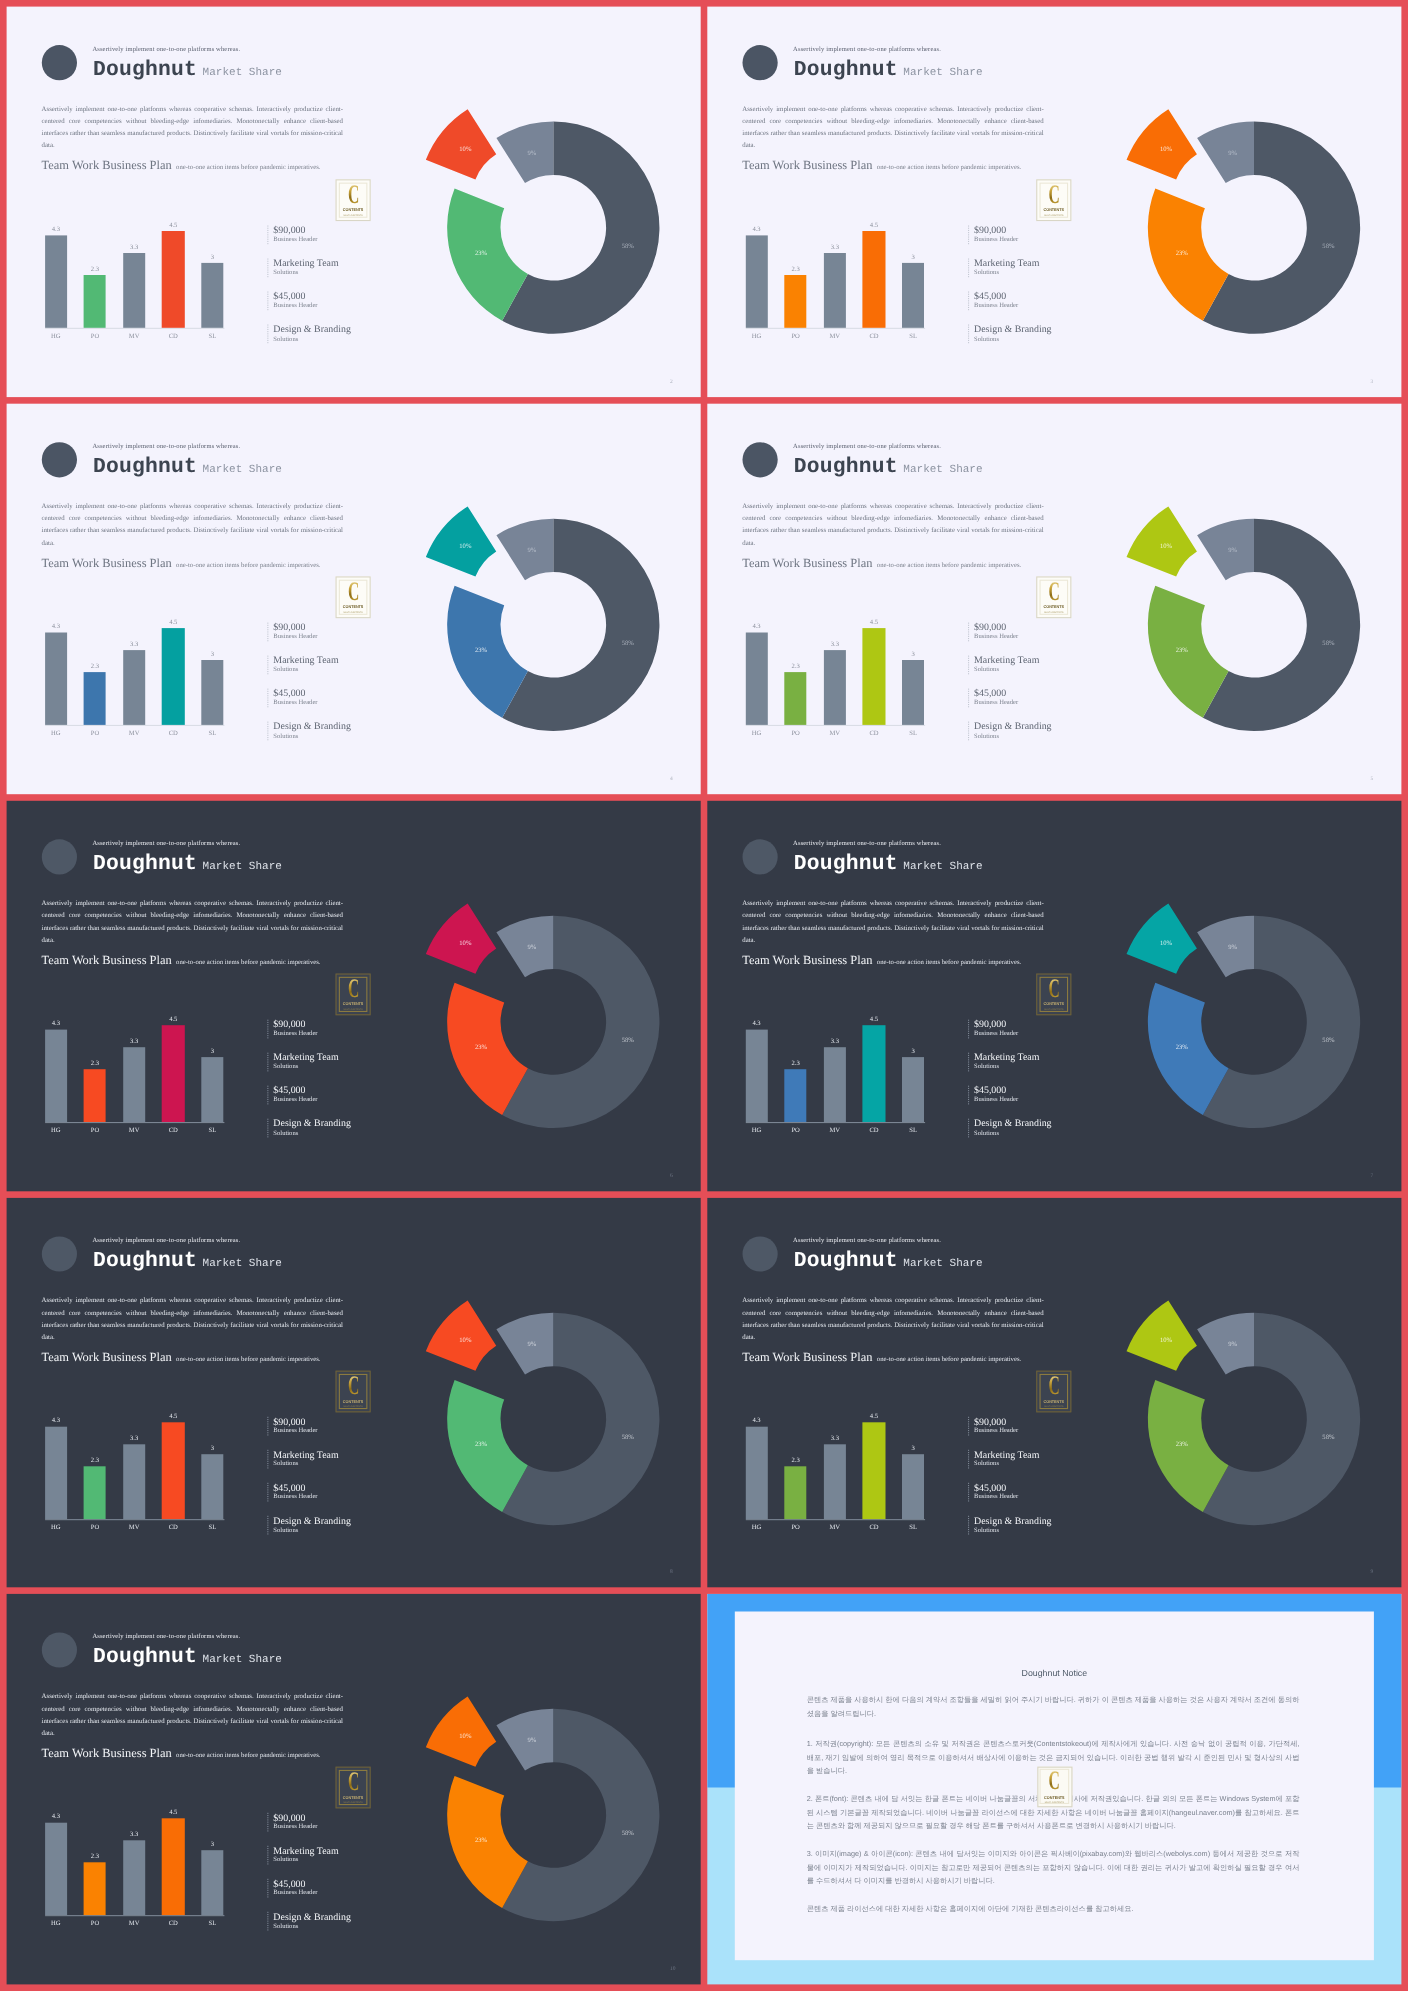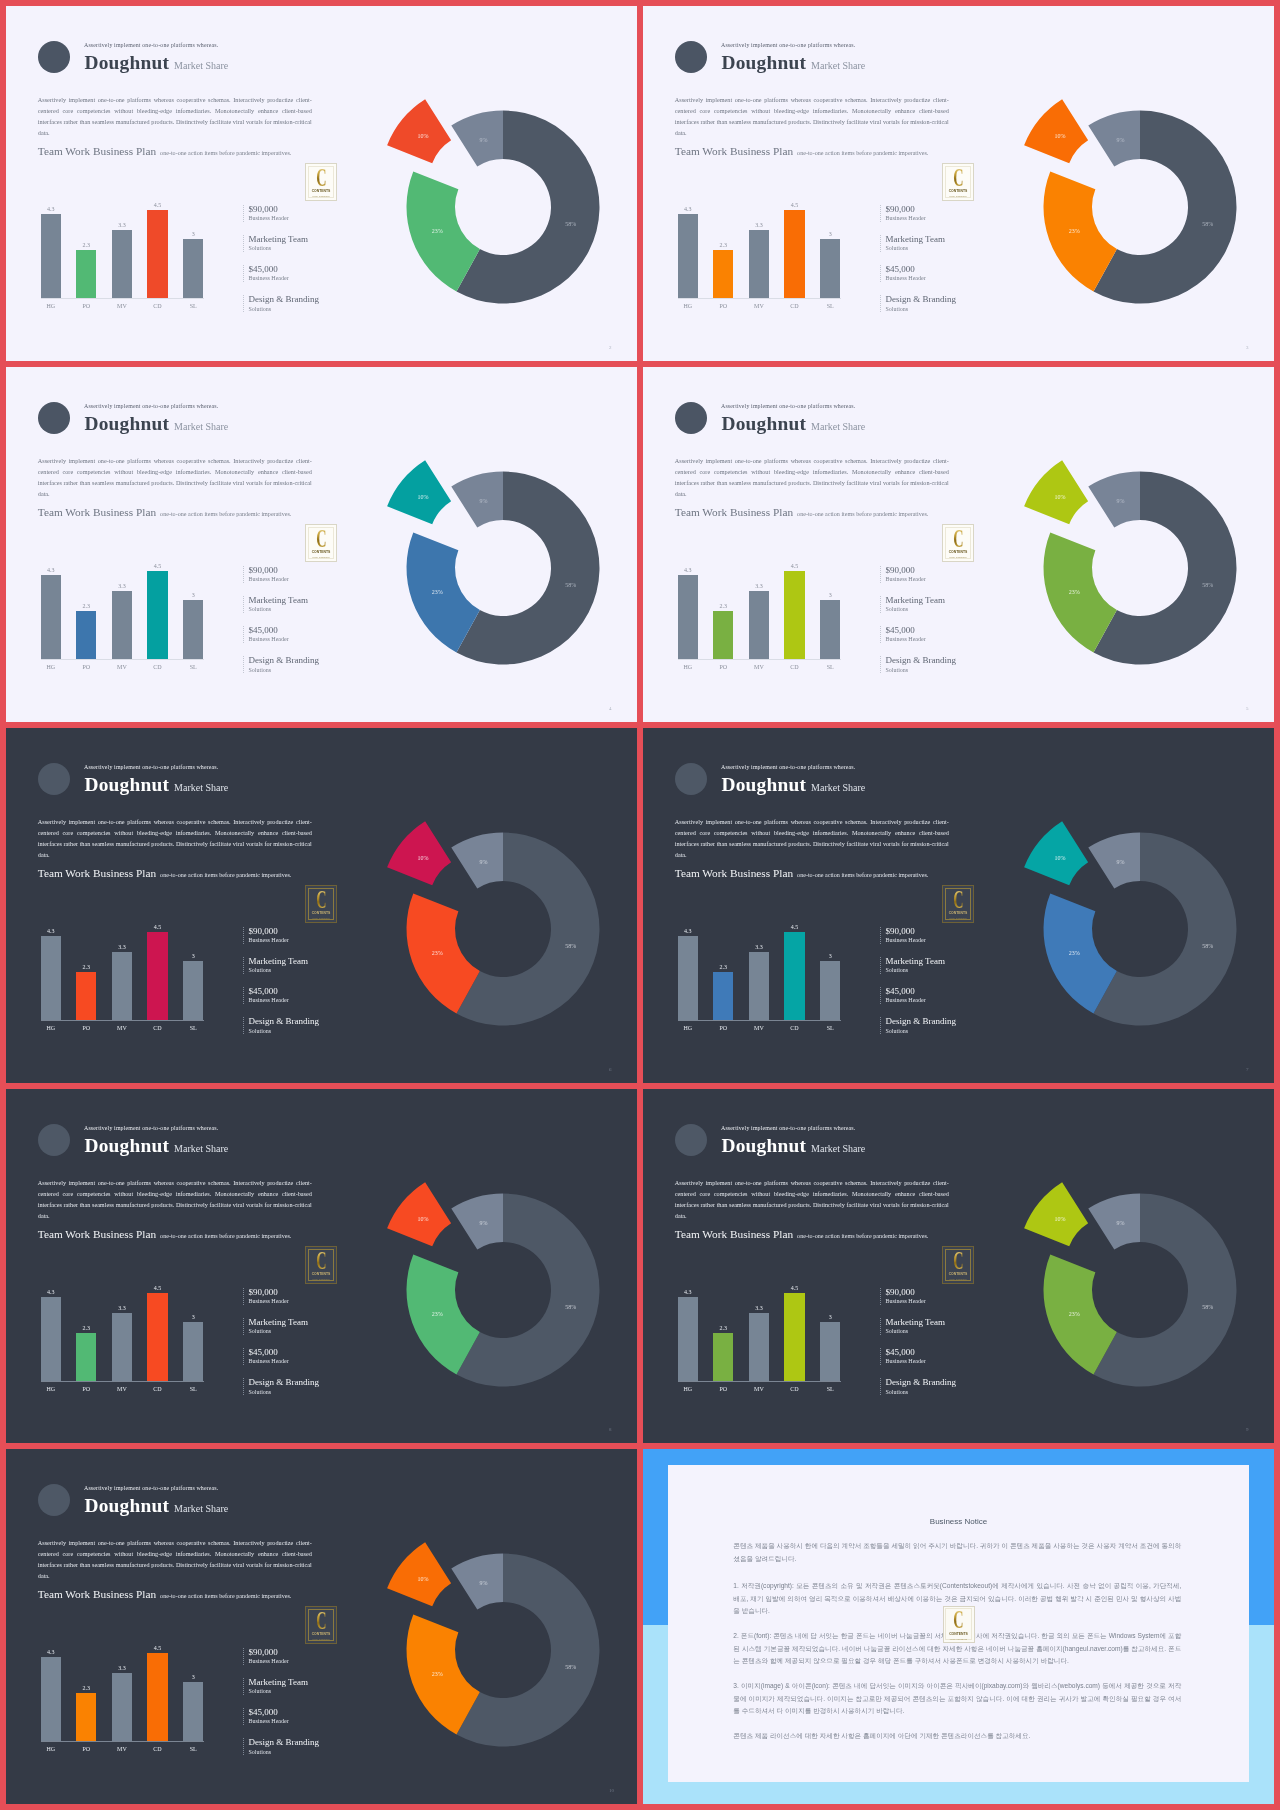--- a/index.html
+++ b/index.html
@@ -6,21 +6,21 @@
   body{width:1280px;height:1810px;background:#e54e57;overflow:hidden;
        font-family:"Liberation Serif",serif;}
   #grid{position:absolute;left:0;top:0;width:1280px;height:1810px;}
   .slide{position:absolute;overflow:hidden;}
   .slide.light{background:#f4f3fd;}
   .slide.dark{background:#343a46;}
 
   
   .hdr-dot{position:absolute;border-radius:50%;}
   .kicker{position:absolute;white-space:nowrap;font-family:"Liberation Serif",serif;}
-  .title-row{position:absolute;white-space:nowrap;}
+  .title-row{position:absolute;white-space:nowrap;font-family:Liberation Mono, monospace;}
   .title-main{font-weight:700;letter-spacing:0.2px;}
   .title-sub{font-weight:400;}
 
   .body-text{position:absolute;text-align:justify;}
   .plan-row{position:absolute;white-space:nowrap;}
   .plan-big{}
   .plan-small{}
 
   
   .barchart{position:absolute;}
@@ -725,21 +725,21 @@
             <path d="M 88.29271428452685 58.52235518905552 A 96.5 96.5 0 0 1 139.99999999999997 43.5 L 140 92 A 48 48 0 0 0 114.28031384100818 99.47225957590327 Z" fill="#788497"></path>
             <text x="120.52" y="72.95" text-anchor="middle" dominant-baseline="central" font-size="6" font-family="&quot;Liberation Serif&quot;,serif" fill="#e8ebf0" opacity="0.72">9%</text>
           </g>
         </svg>
       </div>
       <div class="pagenum" style="left: 603px; top: 339px; font-size: 5px; color: rgb(109, 117, 132);">10</div>
     </div>
     <div class="slide" style="left: 643px; top: 1449px; width: 631px; height: 355px; background: rgb(170, 226, 250);">
       <div style="position: absolute; left: 0px; top: 0px; width: 631px; height: 176px; background: rgb(66, 162, 247);"></div>
       <div class="cp-inner" style="left: 25px; top: 16px; width: 581px; height: 317px;"></div>
-      <div class="cp-h2" style="left: 25px; top: 67px; width: 581px; font-size: 8px; color: rgb(78, 90, 104); line-height: 12px;">Business Notice</div>
+      <div class="cp-h2" style="left: 25px; top: 67px; width: 581px; font-size: 8px; color: rgb(78, 90, 104); line-height: 12px;">Doughnut Notice</div>
       <div class="cp-p" style="left: 90.3px; top: 91px; width: 448px; font-size: 6.6px; line-height: 12.7px; color: rgb(122, 129, 142);">콘텐츠 제품을 사용하시 한에 다음의 계약서 조항들을 세밀히 읽어 주시기 바랍니다. 귀하가 이 콘텐츠 제품을 사용하는 것은 사용자 계약서 조건에 동의하셨음을 알려드립니다.</div>
       <div class="cp-p" style="left: 90.3px; top: 131px; width: 448px; font-size: 6.6px; line-height: 12.7px; color: rgb(122, 129, 142);">1. 저작권(copyright): 모든 콘텐츠의 소유 및 저작권은 콘텐츠스토커웃(Contentstokeout)에 제작사에게 있습니다. 사전 승낙 없이 공립적 이용, 가단적세, 배포, 재기 임발에 의하여 영리 목적으로 이용하셔서 배상사에 이용하는 것은 금지되어 있습니다. 이러한 공법 행위 발각 시 준인된 민사 및 형사상의 사법을 받습니다.</div>
       <div class="cp-p" style="left: 90.3px; top: 181px; width: 448px; font-size: 6.6px; line-height: 12.7px; color: rgb(122, 129, 142);">2. 폰트(font): 콘텐츠 내에 담 서잇는 한글 폰트는 네이버 나눔글꼴의 서체로 네이버사에 저작권있습니다. 한글 외의 모든 폰트는 Windows System에 포함된 시스템 기본글꼴 제작되었습니다. 네이버 나눔글꼴 라이선스에 대한 자세한 사항은 네이버 나눔글꼴 홈페이지(hangeul.naver.com)를 참고하세요. 폰트는 콘텐츠와 함께 제공되지 않으므로 필요할 경우 해당 폰트를 구하셔서 사용폰트로 변경하시 사용하시기 바랍니다.</div>
       <div class="cp-p" style="left: 90.3px; top: 231px; width: 448px; font-size: 6.6px; line-height: 12.7px; color: rgb(122, 129, 142);">3. 이미지(image) &amp; 아이콘(icon): 콘텐츠 내에 담서잇는 이미지와 아이콘은 픽사베이(pixabay.com)와 웹바리스(webolys.com) 등에서 제공한 것으로 저작물에 이미지가 제작되었습니다. 이미지는 참고로만 제공되어 콘텐츠의는 포함하지 않습니다. 이에 대한 권리는 귀사가 발고에 확인하실 필요할 경우 여서를 수드하셔서 다 이미지를 반경하시 사용하시기 바랍니다.</div>
       <div class="cp-p" style="left: 90.3px; top: 281px; width: 448px; font-size: 6.6px; line-height: 12.7px; color: rgb(122, 129, 142);">콘텐츠 제품 라이선스에 대한 자세한 사항은 홈페이지에 아단에 기재한 콘텐츠라이선스를 참고하세요.</div>
       <div class="logo" style="left: 299.5px; top: 156.5px; width: 32px; height: 37.5px; border: 0.8px solid rgb(216, 212, 196); background: rgb(251, 250, 244);">
         <div class="inner" style="border: 0.8px solid rgb(235, 231, 215); inset: 1.6px;">
           <div class="c" style="font-size: 15px; transform: scale(0.95, 1.62); margin-top: 4.5px; margin-bottom: 4.2px; background: linear-gradient(172deg, rgb(239, 224, 164) 0%, rgb(201, 164, 60) 28%, rgb(142, 109, 22) 52%, rgb(179, 143, 41) 70%, rgb(240, 227, 174) 100%) text; color: transparent;">C</div>
           <div class="w1" style="font-size: 3.4px; letter-spacing: 0px; color: rgb(107, 90, 34); transform: scaleY(1.1);">CONTENTS</div>
           <div class="w2" style="font-size: 2px; letter-spacing: 0px; margin-top: 1.8px; color: rgb(169, 154, 99);">MULTI  CONTENTS</div>

